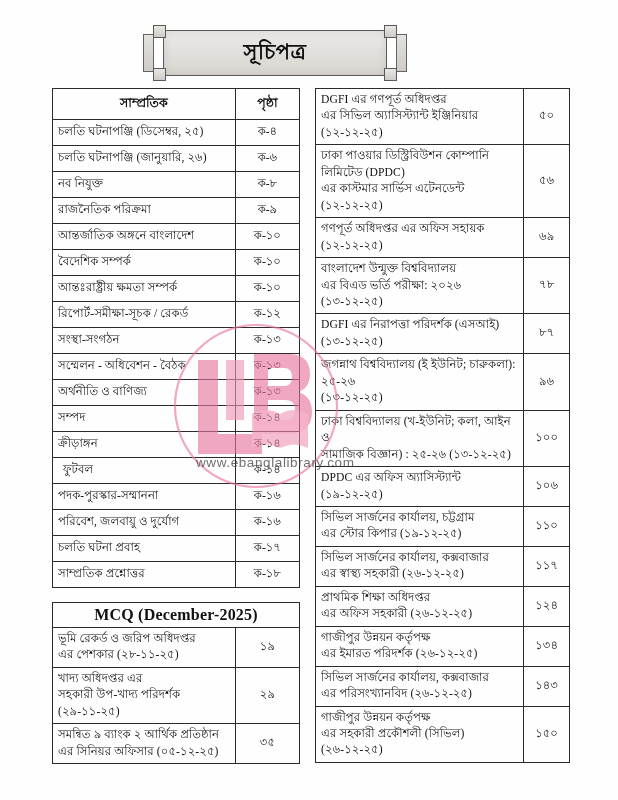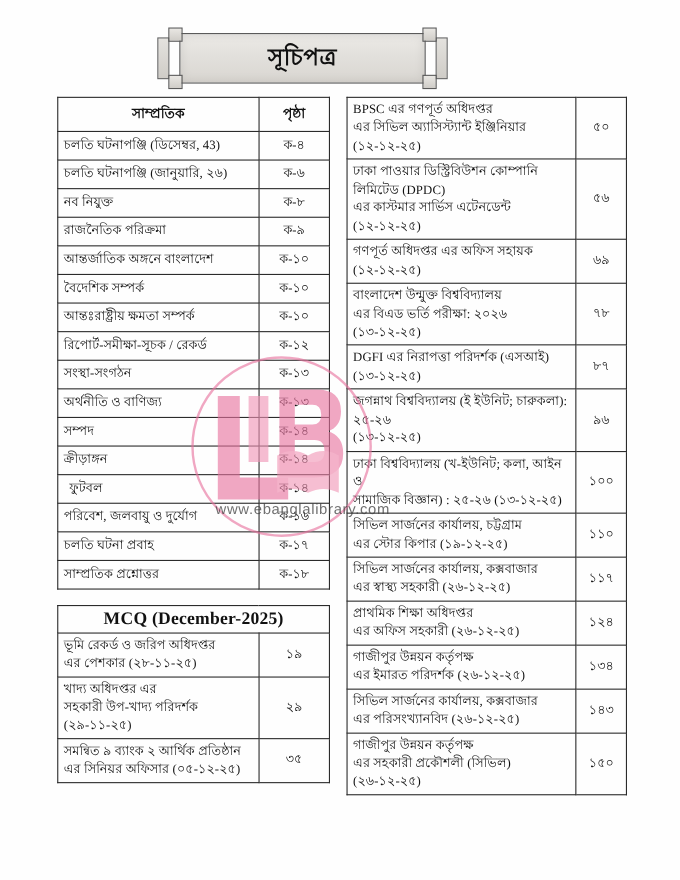--- a/index.html
+++ b/index.html
@@ -185,21 +185,21 @@
             <col style="width:26%">
           </colgroup>
         <thead>
           <tr>
             <th>সাম্প্রতিক</th>
             <th>পৃষ্ঠা</th>
           </tr>
         </thead>
         <tbody id="left-rows">
             <tr>
-              <td class="c-title">চলতি ঘটনাপঞ্জি (ডিসেম্বর, 43)</td>
+              <td class="c-title">চলতি ঘটনাপঞ্জি (ডিসেম্বর, ২৫)</td>
               <td class="c-page">ক-৪</td>
             </tr>
             <tr>
               <td class="c-title">চলতি ঘটনাপঞ্জি (জানুয়ারি, ২৬)</td>
               <td class="c-page">ক-৬</td>
             </tr>
             <tr>
               <td class="c-title">নব নিযুক্ত</td>
               <td class="c-page">ক-৮</td>
             </tr>
@@ -221,34 +221,42 @@
             </tr>
             <tr>
               <td class="c-title">রিপোর্ট-সমীক্ষা-সূচক / রেকর্ড</td>
               <td class="c-page">ক-১২</td>
             </tr>
             <tr>
               <td class="c-title">সংস্থা-সংগঠন</td>
               <td class="c-page">ক-১৩</td>
             </tr>
             <tr>
+              <td class="c-title">সম্মেলন - অধিবেশন - বৈঠক</td>
+              <td class="c-page">ক-১৩</td>
+            </tr>
+            <tr>
               <td class="c-title">অর্থনীতি ও বাণিজ্য</td>
               <td class="c-page">ক-১৩</td>
             </tr>
             <tr>
               <td class="c-title">সম্পদ</td>
               <td class="c-page">ক-১৪</td>
             </tr>
             <tr>
               <td class="c-title">ক্রীড়াঙ্গন</td>
               <td class="c-page">ক-১৪</td>
             </tr>
             <tr>
               <td class="c-title indent">ফুটবল</td>
               <td class="c-page">ক-১৪</td>
+            </tr>
+            <tr>
+              <td class="c-title">পদক-পুরস্কার-সম্মাননা</td>
+              <td class="c-page">ক-১৬</td>
             </tr>
             <tr>
               <td class="c-title">পরিবেশ, জলবায়ু ও দুর্যোগ</td>
               <td class="c-page">ক-১৬</td>
             </tr>
             <tr>
               <td class="c-title">চলতি ঘটনা প্রবাহ</td>
               <td class="c-page">ক-১৭</td>
             </tr>
             <tr>
@@ -298,21 +306,21 @@
     <div class="col right">
 
       <table class="toc">
         <colgroup>
             <col style="width:82%">
             <col style="width:18%">
           </colgroup>
         <tbody id="right-rows">
             <tr>
               <td class="c-title">
-                <span class="line2">BPSC এর গণপূর্ত অধিদপ্তর</span>
+                <span class="line2">DGFI এর গণপূর্ত অধিদপ্তর</span>
                 <span class="line2">এর সিভিল অ্যাসিস্ট্যান্ট ইঞ্জিনিয়ার (১২-১২-২৫)</span>
               </td>
               <td class="c-page">৫০</td>
             </tr>
             <tr>
               <td class="c-title">
                 <span class="line2">ঢাকা পাওয়ার ডিস্ট্রিবিউশন কোম্পানি লিমিটেড (DPDC)</span>
                 <span class="line2">এর কাস্টমার সার্ভিস এটেনডেন্ট (১২-১২-২৫)</span>
               </td>
               <td class="c-page">৫৬</td>
@@ -342,20 +350,26 @@
                 <span class="line2">(১৩-১২-২৫)</span>
               </td>
               <td class="c-page">৯৬</td>
             </tr>
             <tr>
               <td class="c-title">
                 <span class="line2">ঢাকা বিশ্ববিদ্যালয় (খ-ইউনিট; কলা, আইন ও</span>
                 <span class="line2">সামাজিক বিজ্ঞান) : ২৫-২৬ (১৩-১২-২৫)</span>
               </td>
               <td class="c-page">১০০</td>
+            </tr>
+            <tr>
+              <td class="c-title">
+                <span class="line2">DPDC এর অফিস অ্যাসিস্ট্যান্ট (১৯-১২-২৫)</span>
+              </td>
+              <td class="c-page">১০৬</td>
             </tr>
             <tr>
               <td class="c-title">
                 <span class="line2">সিভিল সার্জনের কার্যালয়, চট্টগ্রাম</span>
                 <span class="line2">এর স্টোর কিপার (১৯-১২-২৫)</span>
               </td>
               <td class="c-page">১১০</td>
             </tr>
             <tr>
               <td class="c-title">

